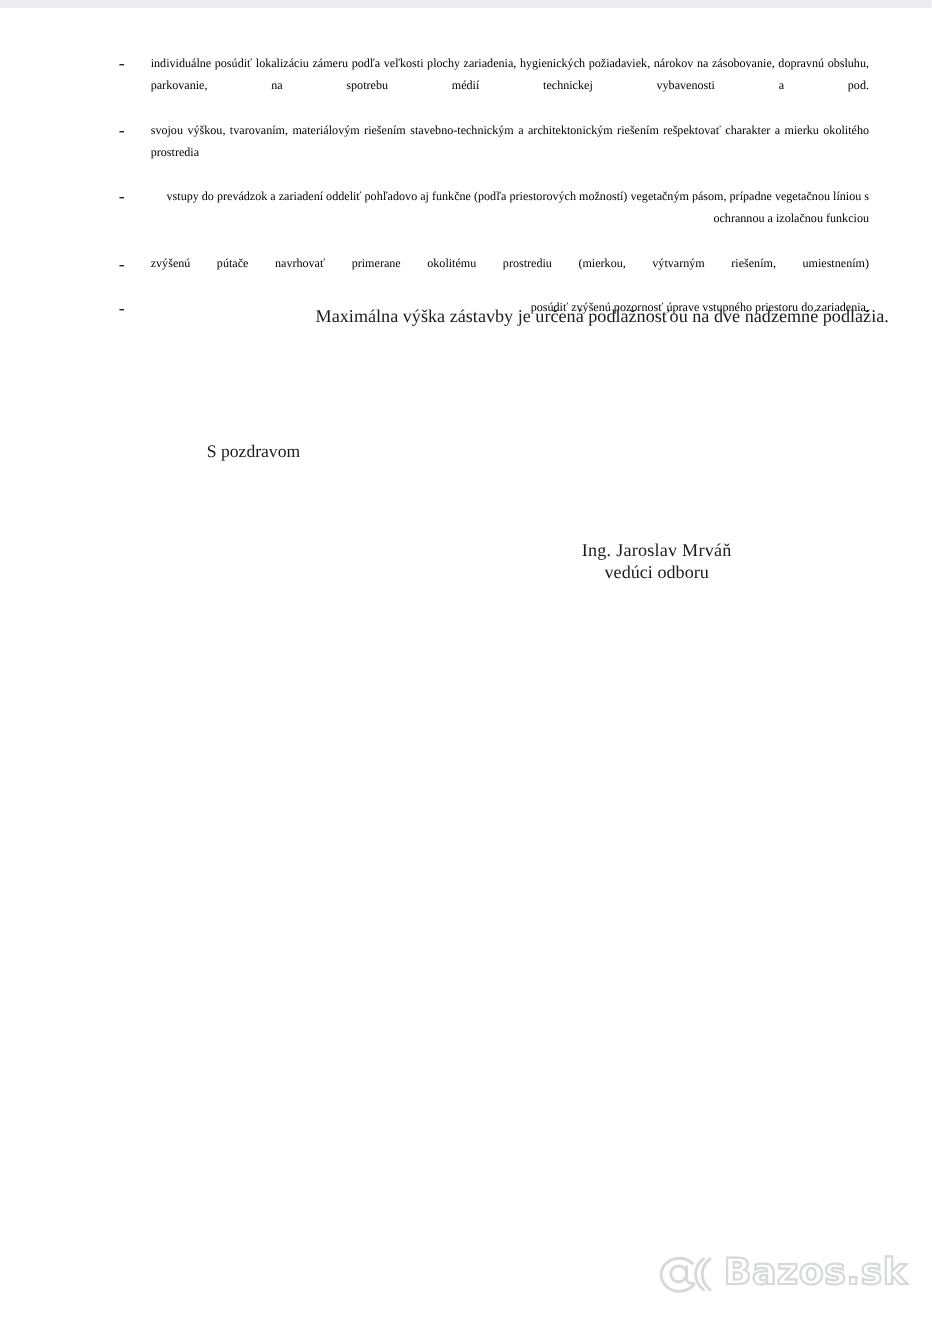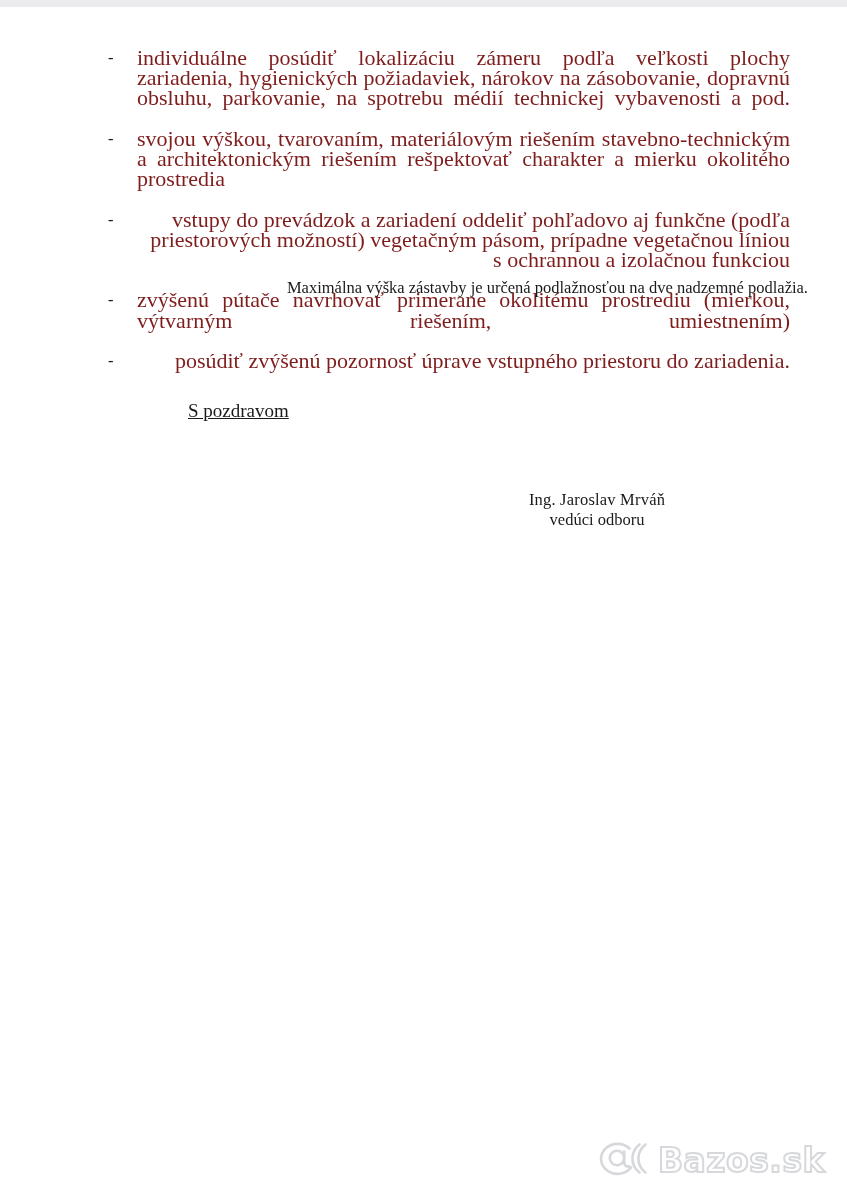--- a/index.html
+++ b/index.html
@@ -50,26 +50,26 @@
   }
   .req-dash {
     width: 29px;
     flex: 0 0 29px;
     font-size: 16.5px;
     line-height: 20.2px;
     color: #1a1a1a;
   }
   .req-text {
     flex: 1 1 auto;
-    font-size: 22px;
+    font-size: 11px;
     line-height: 20.2px;
     text-align: justify;
     text-justify: inter-word;
     hyphens: none;
-    color: #7f1d1d;
+    color: #000000;
   }
   
   .req-text::after {
     content: "";
     display: inline-block;
     width: 100%;
   }
   .req-text.nojust {
     text-align: right;
   }
@@ -85,24 +85,23 @@
     text-align: left;
   }
   .para-max   { top: 261px; text-align: right; }
   .para-zarov { top: 304px; }
 
   
   .closing {
     position: absolute;
     left: 188px;
     top: 401px;
-    font-size: 19px;
-    line-height: 20.2px;
-    color: #1a1a1a;
-    text-decoration: underline;
+    font-size: 16px;
+    line-height: 20.2px;
+    color: #1a1a1a;
   }
 
   
   .signature {
     position: absolute;
     left: 447px;
     top: 490px;
     width: 300px;
     text-align: center;
     font-size: 16.5px;
@@ -116,21 +115,21 @@
   .signature .sig-role {
     display: block;
   }
 
   
   .watermark {
     position: absolute;
     right: 22px;
     bottom: 20px;
     display: flex;
-    align-items: flex-end;
+    align-items: flex-start;
     gap: 7px;
     user-select: none;
     pointer-events: none;
   }
   .watermark .wm-mark {
     display: block;
   }
   .watermark .wm-text {
     font-family: "DejaVu Sans", "Liberation Sans", sans-serif;
     font-size: 33px;

